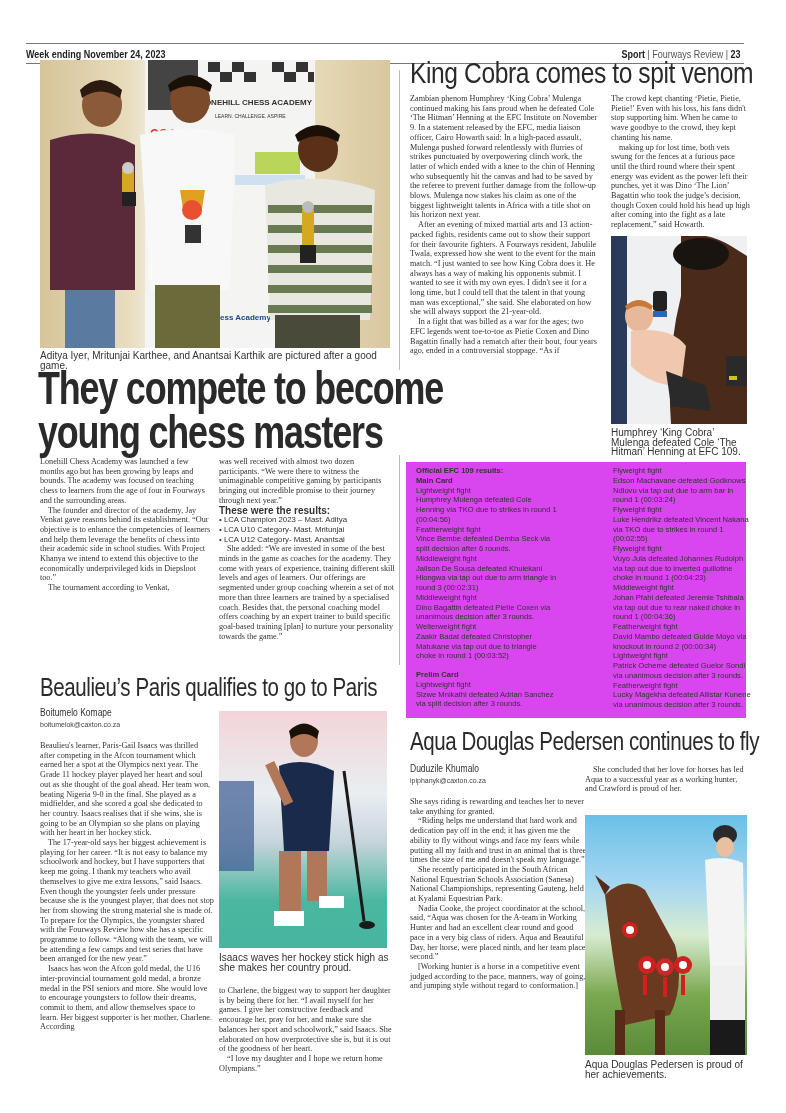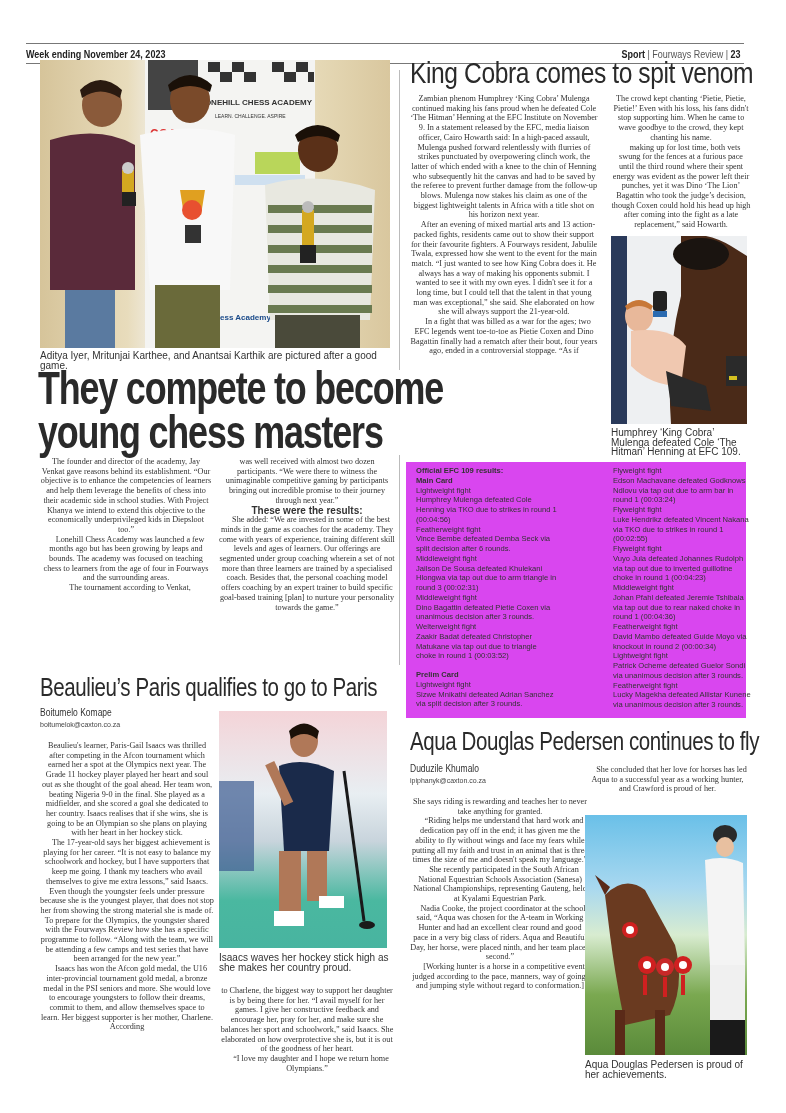--- a/index.html
+++ b/index.html
@@ -3,21 +3,21 @@
 <meta charset="utf-8">
 <style>
   * { box-sizing: border-box; margin: 0; padding: 0; }
   html, body { width: 786px; height: 1113px; background: #fff; overflow: hidden; }
   body { position: relative; font-family: "Liberation Serif", serif; color: #222; }
   .abs { position: absolute; }
   .hdr-line { position: absolute; left: 26px; width: 718px; height: 1px; background: #777; }
   .hdr { position: absolute; left: 26px; top: 45px; width: 718px; height: 18px; font-family: "Liberation Sans", sans-serif; font-size: 10px; font-weight: bold; display: flex; justify-content: space-between; align-items: center; transform: scaleX(0.9); transform-origin: left center; }
   .hdr .right { position: absolute; right: -76px; }
   .hdr .light { font-weight: normal; color: #555; }
-  .body-text { font-size: 8.2px; line-height: 9.7px; color: #333; text-align: center; }
+  .body-text { font-size: 8.2px; line-height: 9.7px; color: #333; text-align: left; }
   .body-text p { text-indent: 0; }
   .body-text p + p { text-indent: 8px; }
   .caption { font-family: "Liberation Sans", sans-serif; font-size: 10px; line-height: 9.5px; color: #333; }
   .headline-big { font-family: "Liberation Sans", sans-serif; font-weight: bold; color: #2a2a2a; letter-spacing: -1.5px; transform: scaleX(0.78); transform-origin: left top; white-space: nowrap; }
   .headline-light { font-family: "Liberation Sans", sans-serif; color: #2a2a2a; letter-spacing: -0.5px; transform: scaleX(0.82); transform-origin: left top; white-space: nowrap; }
   .byline { font-family: "Liberation Sans", sans-serif; font-size: 10px; color: #333; transform: scaleX(0.85); transform-origin: left top; }
   .byline-email { font-family: "Liberation Sans", sans-serif; font-size: 7px; color: #444; }
   .results-box { background: #d946ef; }
   .results-box .col { font-family: "Liberation Sans", sans-serif; font-size: 7.6px; line-height: 9.75px; color: #333; }
   .results-box .bold { font-weight: bold; }
@@ -102,27 +102,32 @@
   </svg>
 </div>
 <div class="caption abs" style="left:40px; top:351px; width:360px;">Aditya Iyer,  Mritunjai Karthee, and Anantsai Karthik are pictured after a good game.</div>
 
 <div class="headline-big abs" style="left:38px; top:366px; font-size:46px; line-height:44px;">
   <div>They compete to become</div>
   <div>young chess masters</div>
 </div>
 
 <div class="body-text abs" style="left:40px; top:457px; width:172px;">
+  <p>Lonehill Chess Academy was launched a few months ago but has been growing by leaps and bounds. The academy was focused on teaching chess to learners from the age of four in Fourways and the surrounding areas.</p>
   <p>The founder and director of the academy, Jay Venkat gave reasons behind its establishment. “Our objective is to enhance the competencies of learners and help them leverage the benefits of chess into their academic side in school studies. With Project Khanya we intend to extend this objective to the economically underprivileged kids in Diepsloot too.”</p>
-  <p>Lonehill Chess Academy was launched a few months ago but has been growing by leaps and bounds. The academy was focused on teaching chess to learners from the age of four in Fourways and the surrounding areas.</p>
   <p>The tournament according to Venkat,</p>
 </div>
 <div class="body-text abs" style="left:219px; top:457px; width:176px;">
   <p>was well received with almost two dozen participants. “We were there to witness the unimaginable competitive gaming by participants bringing out incredible promise to their journey through next year.”</p>
   <div style="font-family:'Liberation Sans',sans-serif; font-weight:bold; font-size:10px;">These were the results:</div>
+  <div class="results-list" style="font-family:'Liberation Sans',sans-serif; font-size:7.8px;">
+    <div>• LCA Champion 2023 – Mast. Aditya</div>
+    <div>• LCA U10 Category- Mast. Mritunjai</div>
+    <div>• LCA U12 Category- Mast. Anantsai</div>
+  </div>
   <p style="text-indent:8px;">She added: “We are invested in some of the best minds in the game as coaches for the academy. They come with years of experience, training different skill levels and ages of learners. Our offerings are segmented under group coaching wherein a set of not more than three learners are trained by a specialised coach. Besides that, the personal coaching model offers coaching by an expert trainer to build specific goal-based training [plan] to nurture your personality towards the game.”</p>
 </div>
 
 <div class="headline-light abs" style="left:410px; top:56px; font-size:30px; line-height:34px;">King Cobra comes to spit venom</div>
 
 <div class="body-text abs" style="left:410px; top:94px; width:188px;">
   <p>Zambian phenom Humphrey ‘King Cobra’ Mulenga continued making his fans proud when he defeated Cole ‘The Hitman’ Henning at the EFC Institute on November 9. In a statement released by the EFC, media liaison officer, Cairo Howarth said: In a high-paced assault, Mulenga pushed forward relentlessly with flurries of strikes punctuated by overpowering clinch work, the latter of which ended with a knee to the chin of Henning who subsequently hit the canvas and had to be saved by the referee to prevent further damage from the follow-up blows. Mulenga now stakes his claim as one of the biggest lightweight talents in Africa with a title shot on his horizon next year.</p>
   <p>After an evening of mixed martial arts and 13 action-packed fights, residents came out to show their support for their favourite fighters. A Fourways resident, Jabulile Twala, expressed how she went to the event for the main match. “I just wanted to see how King Cobra does it. He always has a way of making his opponents submit. I wanted to see it with my own eyes. I didn't see it for a long time, but I could tell that the talent in that young man was exceptional,” she said. She elaborated on how she will always support the 21-year-old.</p>
   <p>In a fight that was billed as a war for the ages; two EFC legends went toe-to-toe as Pietie Coxen and Dino Bagattin finally had a rematch after their bout, four years ago, ended in a controversial stoppage. “As if</p>
 </div>

